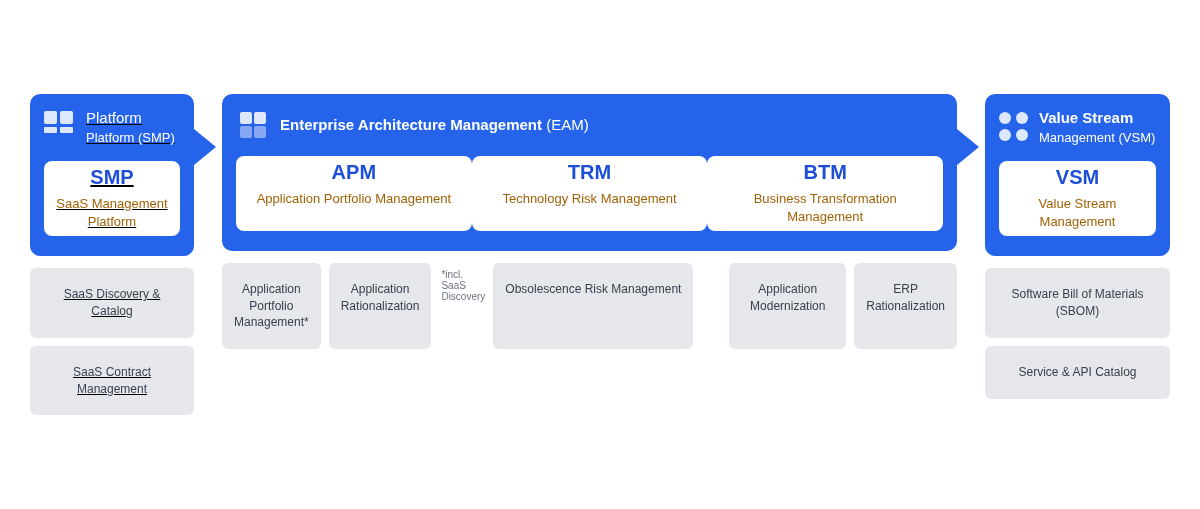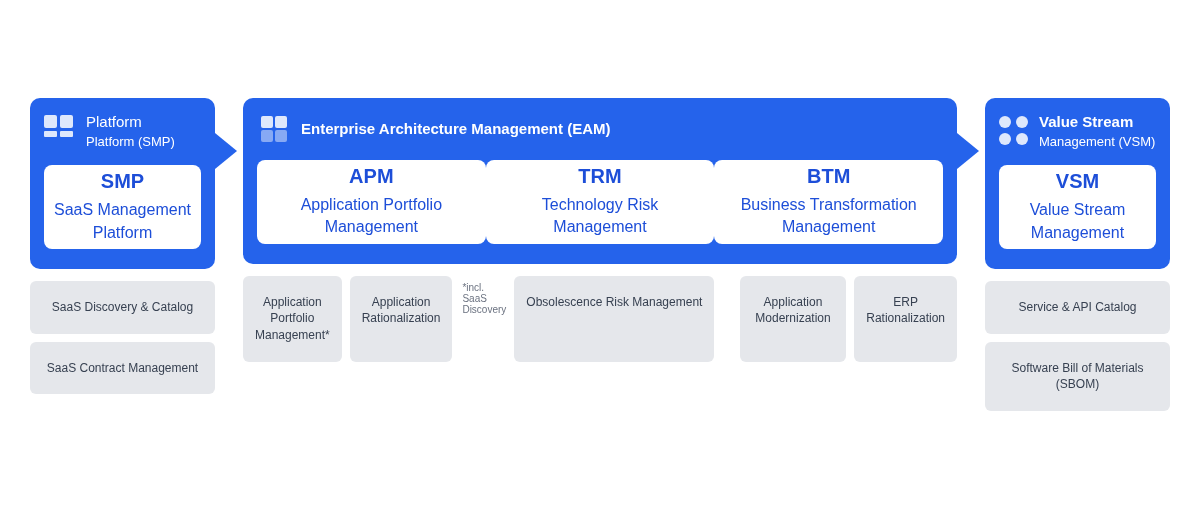--- a/index.html
+++ b/index.html
@@ -97,22 +97,22 @@
       text-align: center;
       color: #1e3a8a;
     }
     .white-card .card-abbr {
       font-size: 20px;
       font-weight: 800;
       color: #1d4ed8;
       margin-bottom: 6px;
     }
     .white-card .card-desc {
-      font-size: 16px;
-      color: #1d4ed8;
+      font-size: 13px;
+      color: #a16207;
       line-height: 1.4;
     }
 
     
     .eam-cards-row {
       display: flex;
       border-radius: 26px;
     }
     .eam-card {
       flex: 1;
@@ -155,21 +155,21 @@
       padding-left: 2px;
     }
 
     .main-layout {
       display: flex;
       align-items: flex-start;
       width: 100%;
       gap: 0;
     }
 
-    .smp-section { flex-shrink: 0; width: 185px; }
+    .smp-section { flex-shrink: 0; width: 164px; text-decoration: underline; }
     .eam-section { flex: 1; }
     .vsm-section { flex-shrink: 0; width: 185px; }
 
     .connector {
       flex-shrink: 0;
       display: flex;
       align-items: flex-start;
       padding-top: 35px;
       width: 28px;
     }
@@ -222,21 +222,21 @@
 
           <div class="icon-eam">
             <svg viewBox="0 0 34 34" fill="none" xmlns="http://www.w3.org/2000/svg">
               <rect x="4" y="4" width="12" height="12" rx="2" fill="rgba(255,255,255,0.85)"></rect>
               <rect x="18" y="4" width="12" height="12" rx="2" fill="rgba(255,255,255,0.85)"></rect>
               <rect x="4" y="18" width="12" height="12" rx="2" fill="rgba(255,255,255,0.45)"></rect>
               <rect x="18" y="18" width="12" height="12" rx="2" fill="rgba(255,255,255,0.45)"></rect>
             </svg>
           </div>
           <div class="panel-header-title">
-            <strong>Enterprise Architecture Management</strong><span style="font-weight:700;text-align:center;"> (EAM)</span>
+            <strong>Enterprise Architecture Management</strong><span style="font-weight:400;text-align:center;"> (EAM)</span>
           </div>
         </div>
         <div class="eam-cards-row">
           <div class="white-card eam-card">
             <div class="card-abbr">APM</div>
             <div class="card-desc">Application Portfolio Management</div>
           </div>
           <div class="white-card eam-card">
             <div class="card-abbr">TRM</div>
             <div class="card-desc">Technology Risk Management</div>
@@ -284,19 +284,19 @@
             <strong>Value Stream</strong><br>
             <span style="font-weight:400;font-size:13px;"><span>Management</span><span> (VSM)</span></span>
           </div>
         </div>
         <div class="white-card">
           <div class="card-abbr">VSM</div>
           <div class="card-desc">Value Stream Management</div>
         </div>
       </div>
       <div class="features-section">
+        <div class="feature-box">Software Bill of Materials (SBOM)</div>
         <div class="feature-box">Service &amp; API Catalog</div>
-        <div class="feature-box">Software Bill of Materials (SBOM)</div>
       </div>
     </div>
 
   </div>
 </div>
 
 </body></html>

